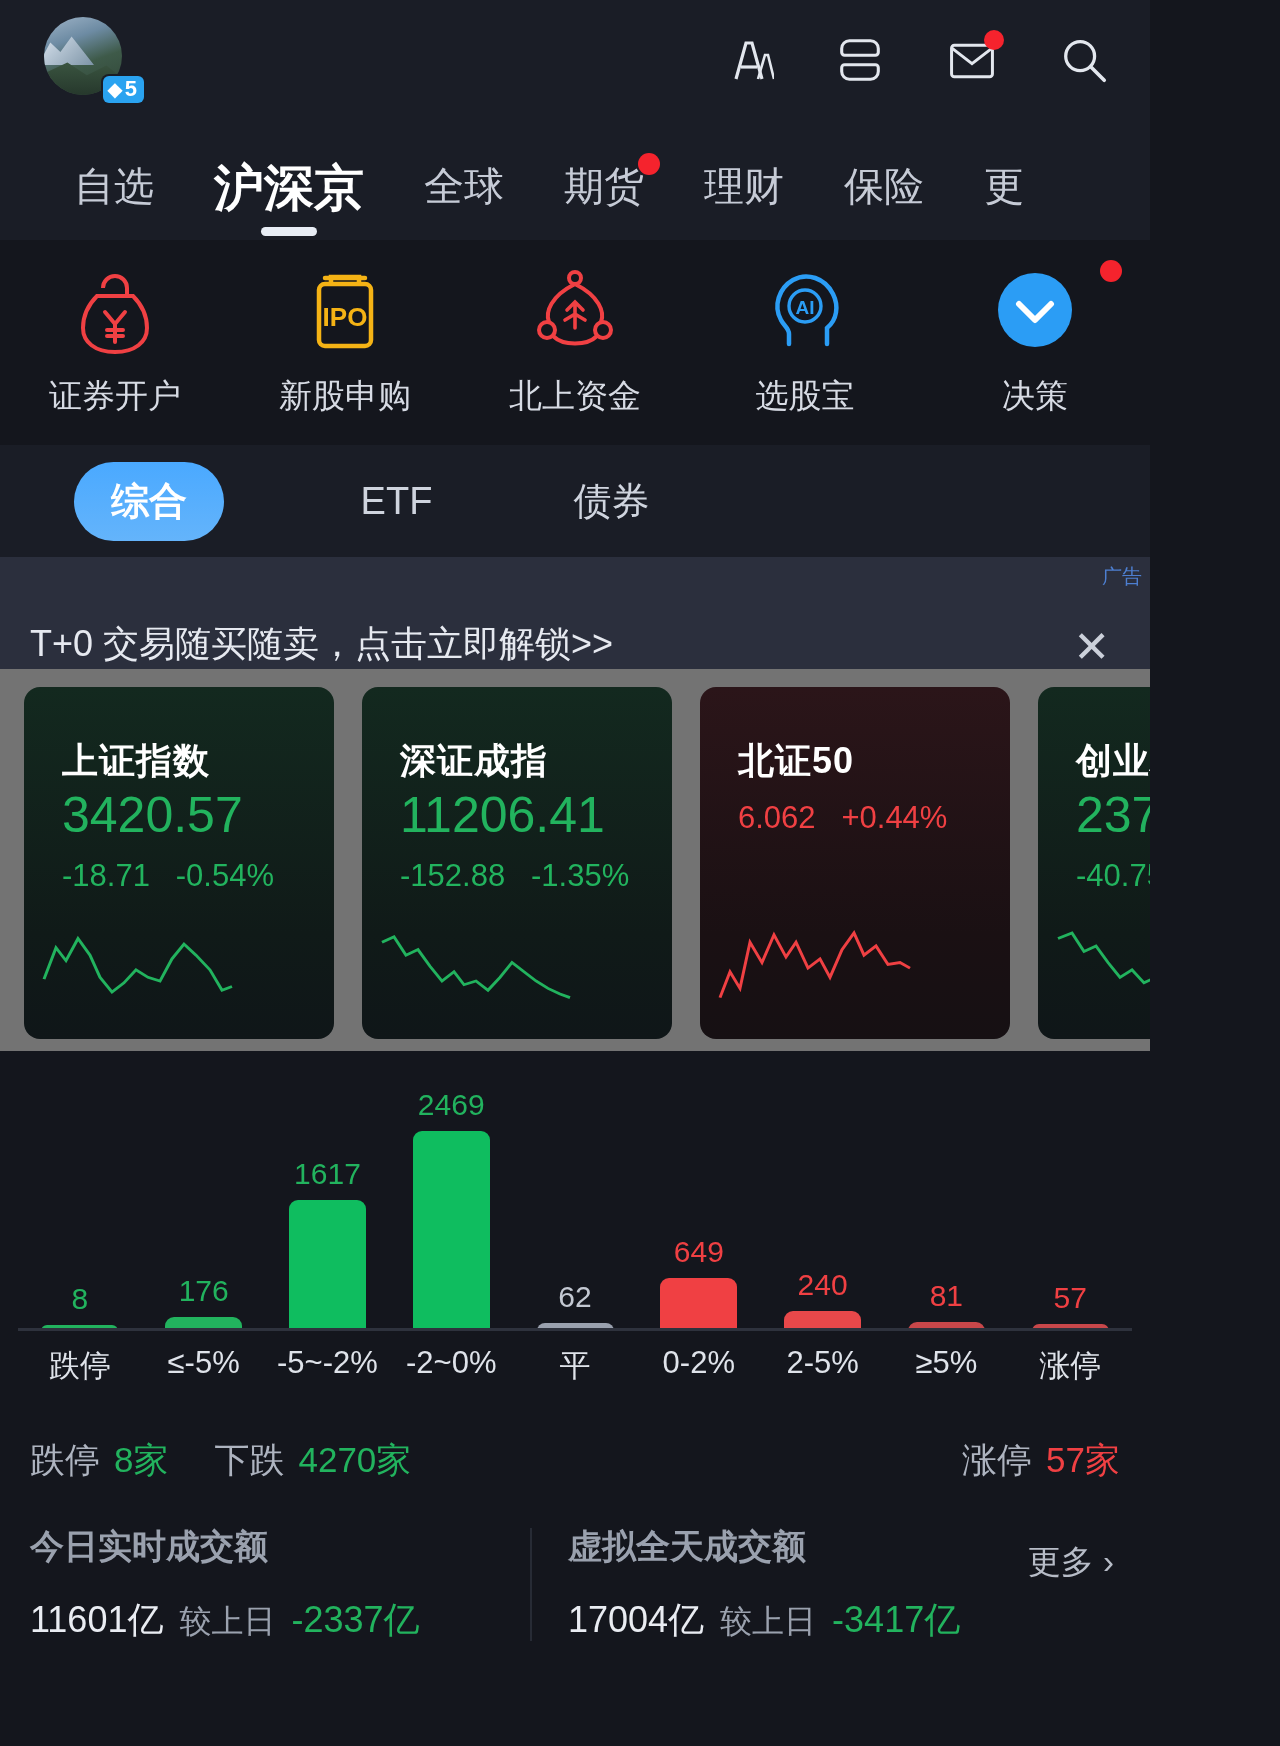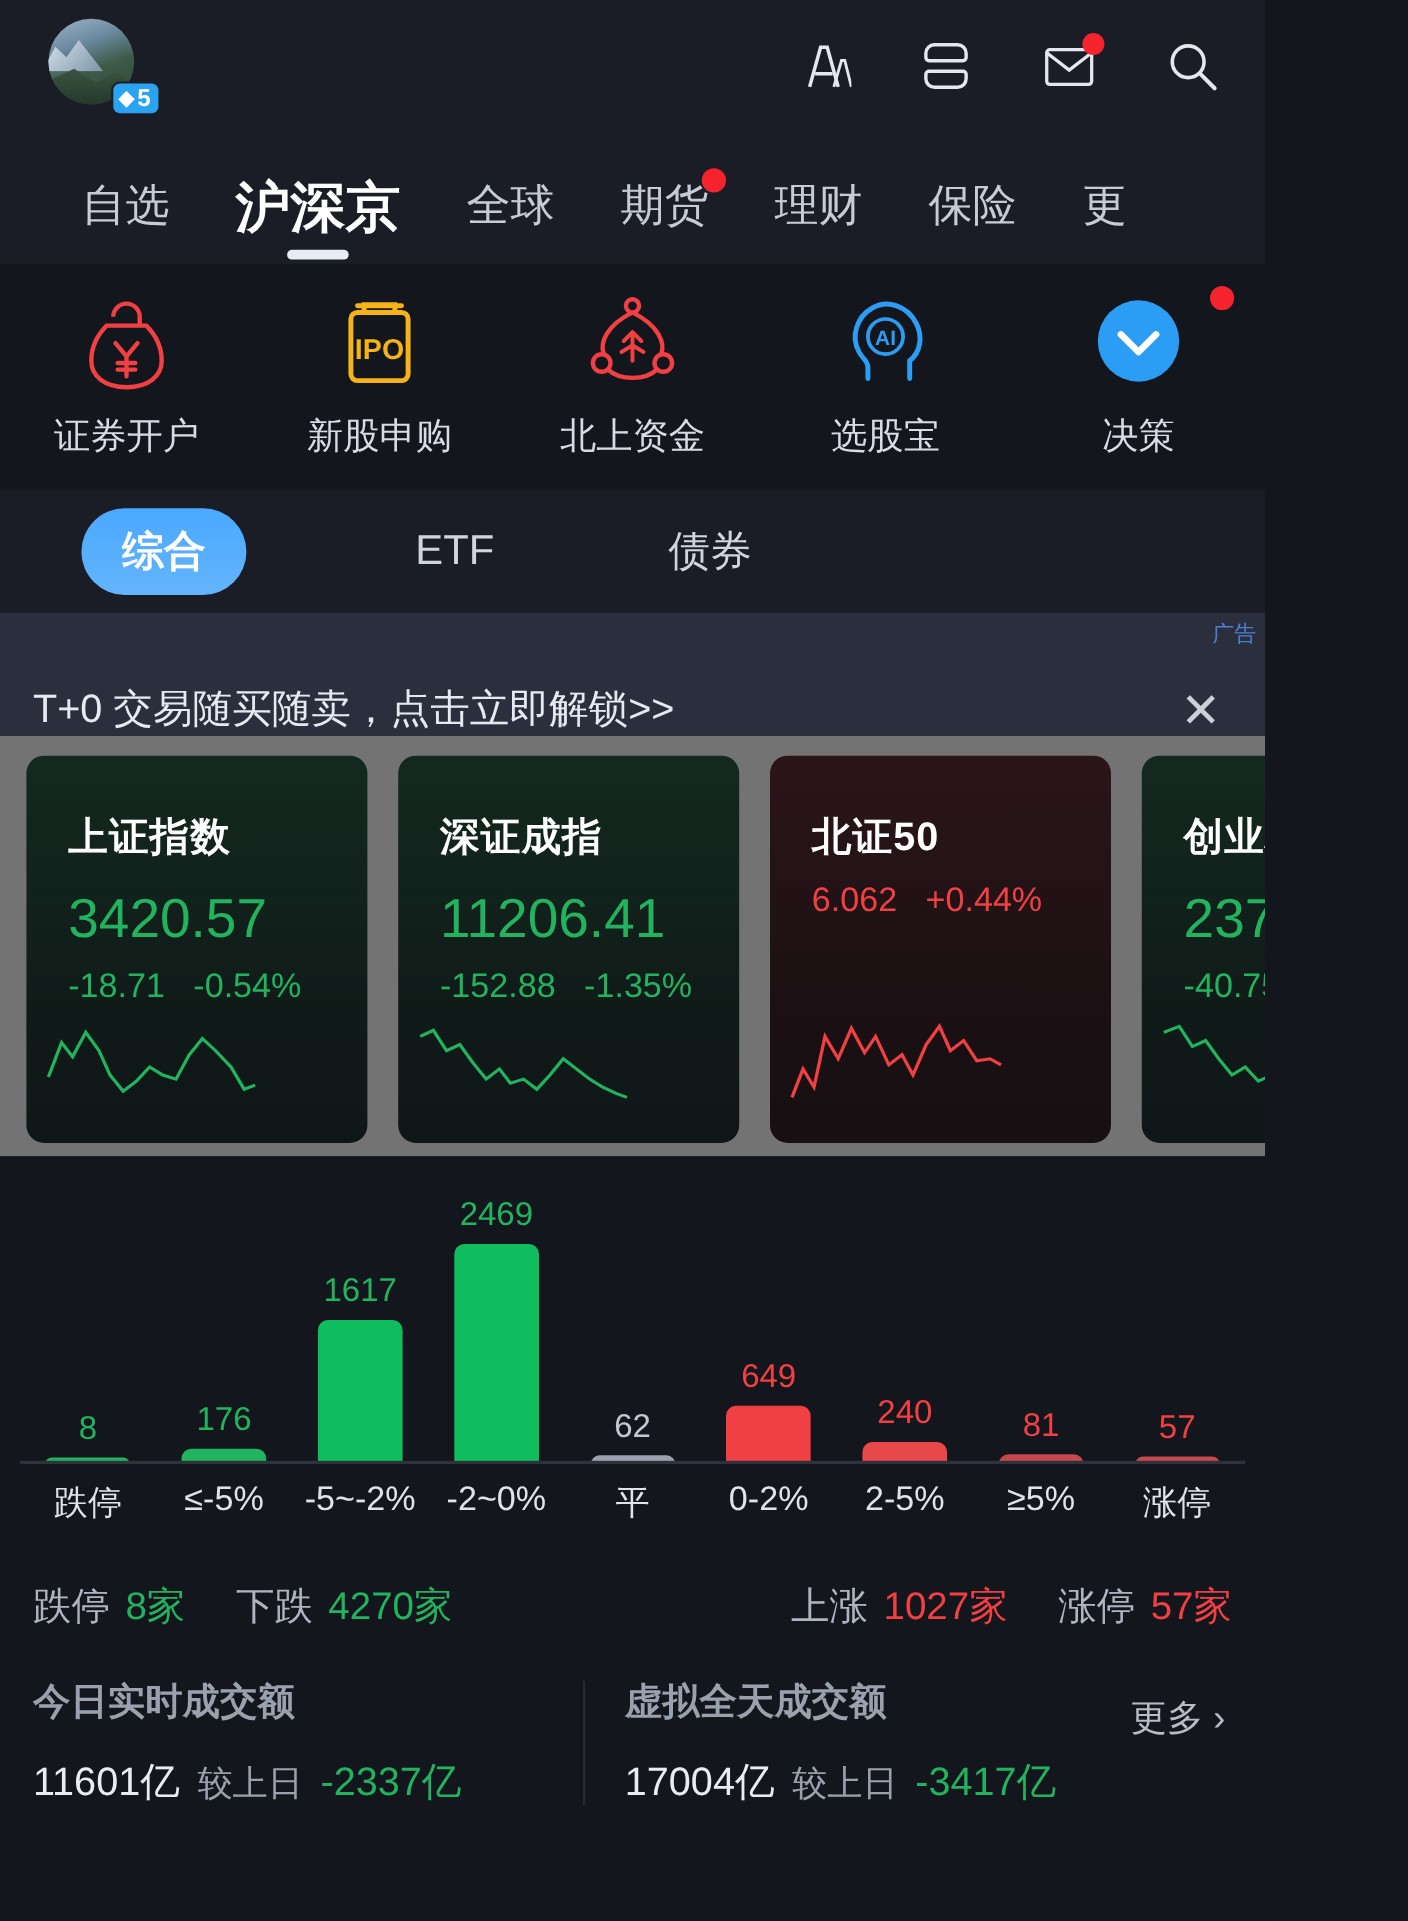--- a/index.html
+++ b/index.html
@@ -97,21 +97,21 @@
                   display: flex; align-items: flex-end; justify-content: center; }
   .quick .qlabel { color: #d7dbe4; font-size: 33px; }
   .quick .reddot {
     position: absolute; width: 22px; height: 22px; border-radius: 50%;
     background: #f5232d; top: -2px; right: 28px;
   }
 
   
   .subtabs {
     display: flex; align-items: center; height: 112px;
-    background: #1a1d26; padding: 0 0 0 44px; gap: 17px;
+    background: #1a1d26; padding: 0 0 0 44px; gap: 0;
   }
   .subtab {
     font-size: 38px; color: #cfd4de; padding: 0 0;
     width: 215px; text-align: center; cursor: pointer;
   }
   .subtab.active {
     background: linear-gradient(180deg,#4aa9ff 0%,#64b4fb 100%);
     color: #fff; border-radius: 44px; padding: 14px 0; width: 150px;
     margin-left: 30px; margin-right: 65px; font-weight: bold;
   }
@@ -137,21 +137,21 @@
     background: #737373; overflow: hidden;
   }
   .card {
     width: 310px; min-width: 310px; height: 352px; border-radius: 16px;
     padding: 50px 0 0 38px; position: relative; overflow: hidden;
     cursor: pointer;
   }
   .card.down { background: linear-gradient(180deg,#13291f 0%,#101a18 70%,#0f1618 100%); }
   .card.up   { background: linear-gradient(180deg,#2b1519 0%,#1a1013 70%,#161013 100%); }
   .card .cname { color: #fff; font-size: 36px; font-weight: bold; letter-spacing: 1px; }
-  .card .cval  { font-size: 50px; margin-top: 20px; letter-spacing: 0px; }
+  .card .cval  { font-size: 50px; margin-top: 0; letter-spacing: 0px; }
   .card .cchg  { font-size: 31px; margin-top: 14px; }
   .card.down .cval, .card.down .cchg { color: #22b35e; }
   .card.up   .cval, .card.up   .cchg { color: #f04043; }
   .card .spark { position: absolute; left: 0; bottom: 10px; width: 100%; height: 120px; }
 
   
   .chart {
     position: relative; height: 330px; margin-top: 30px;
   }
   .bars {
@@ -469,24 +469,20 @@
     <div class="grp">
       <span class="lbl">跌停</span>
       <span class="green">8家</span>
     </div>
     <div style="width:46px"></div>
     <div class="grp">
       <span class="lbl">下跌</span>
       <span class="green">4270家</span>
     </div>
     <div class="sp"></div>
-    <div class="grp">
-      <span class="lbl">上涨</span>
-      <span class="red">1027家</span>
-    </div>
     <div style="width:46px"></div>
     <div class="grp">
       <span class="lbl">涨停</span>
       <span class="red">57家</span>
     </div>
   </div>
 
   <div class="turnover">
     <div class="tblock">
       <div class="thead">今日实时成交额</div>

